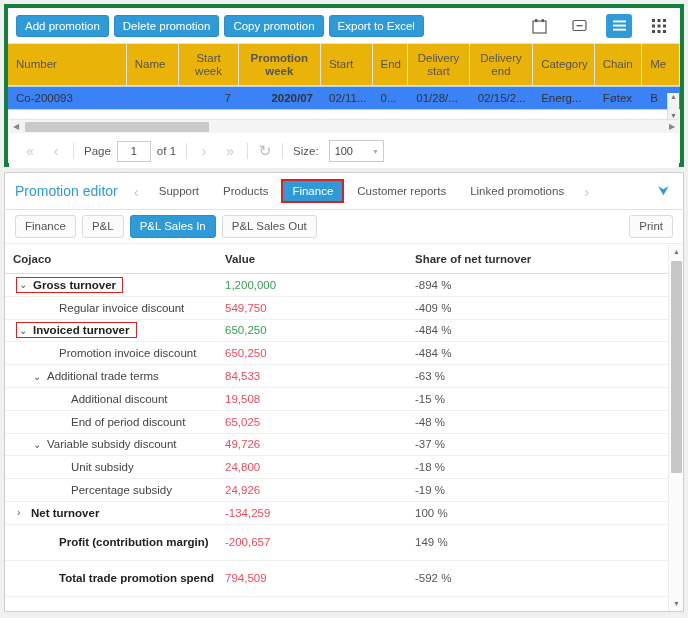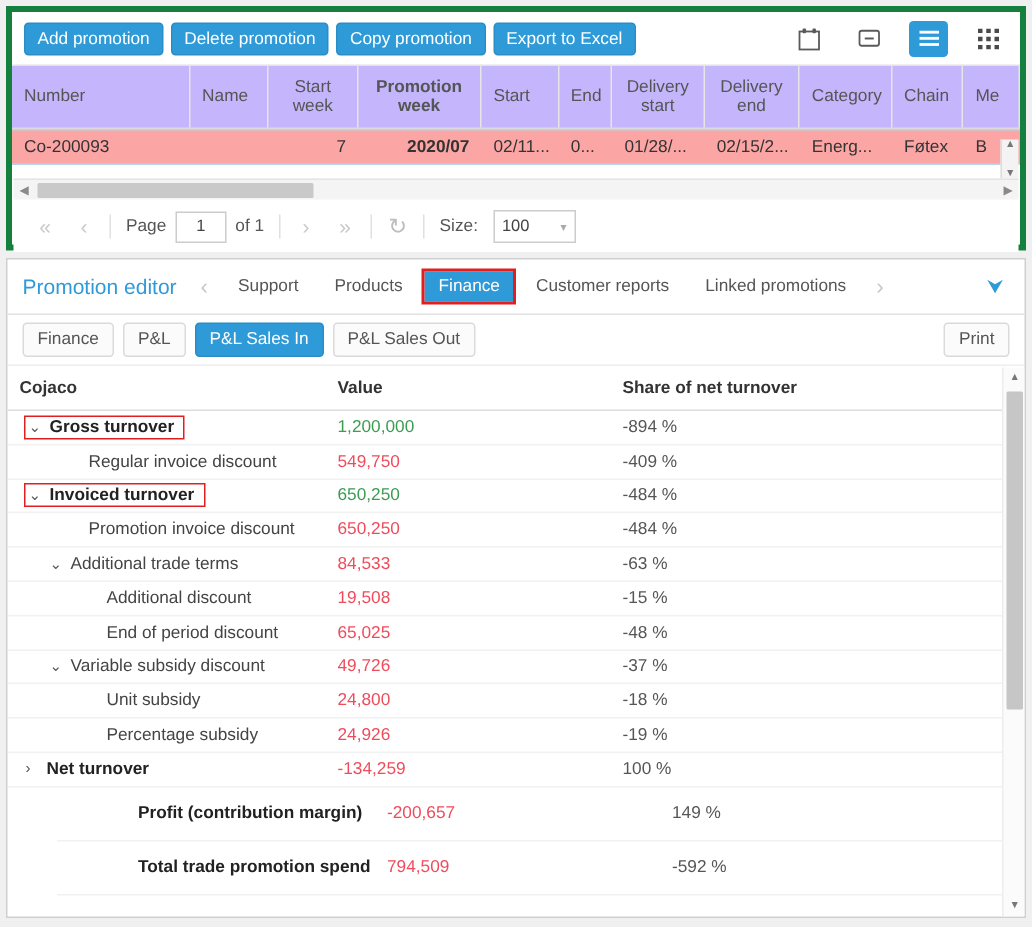--- a/index.html
+++ b/index.html
@@ -55,38 +55,38 @@
     border-radius: 3px;
     background: transparent;
     border: none;
   }
   .icon-btn.active { background: #2f9ad8; }
 
   
   .grid-head {
     display: flex;
     height: 42px;
-    background: #c4b5fd;
+    background: #eab308;
     border-bottom: 1px solid #dcdcdc;
     font-size: 11.5px;
     color: #555;
   }
   .gh {
     display: flex;
     align-items: center;
     padding: 0 8px;
     border-right: 1px solid #e6e6e6;
     overflow: hidden;
     line-height: 13px;
   }
   .gh span { display: block; }
   .grid-row {
     display: flex;
     height: 24px;
-    background: #fca5a5;
+    background: #3b82f6;
     border-top: 1px solid #b9d4ea;
     border-bottom: 1px solid #b9d4ea;
     font-size: 11.5px;
     color: #333;
     align-items: center;
   }
   .gc {
     padding: 0 8px;
     overflow: hidden;
     white-space: nowrap;
@@ -255,21 +255,21 @@
     color: #333;
   }
   .fin-row {
     display: flex;
     height: 22.8px;
     align-items: center;
     border-bottom: 1px solid #f1f1f1;
     font-size: 11.5px;
     color: #444;
   }
-  .fin-row.tall { height: 36px; margin-left: 33px; }
+  .fin-row.tall { height: 36px; }
   .c-label { width: 220px; padding-left: 10px; display: flex; align-items: center; }
   .c-value { width: 190px; }
   .c-share { flex: 1; }
   .fin-head .c-label { padding-left: 8px; }
   .twisty {
     display: inline-block;
     width: 14px;
     color: #555;
     font-size: 10px;
     flex-shrink: 0;

